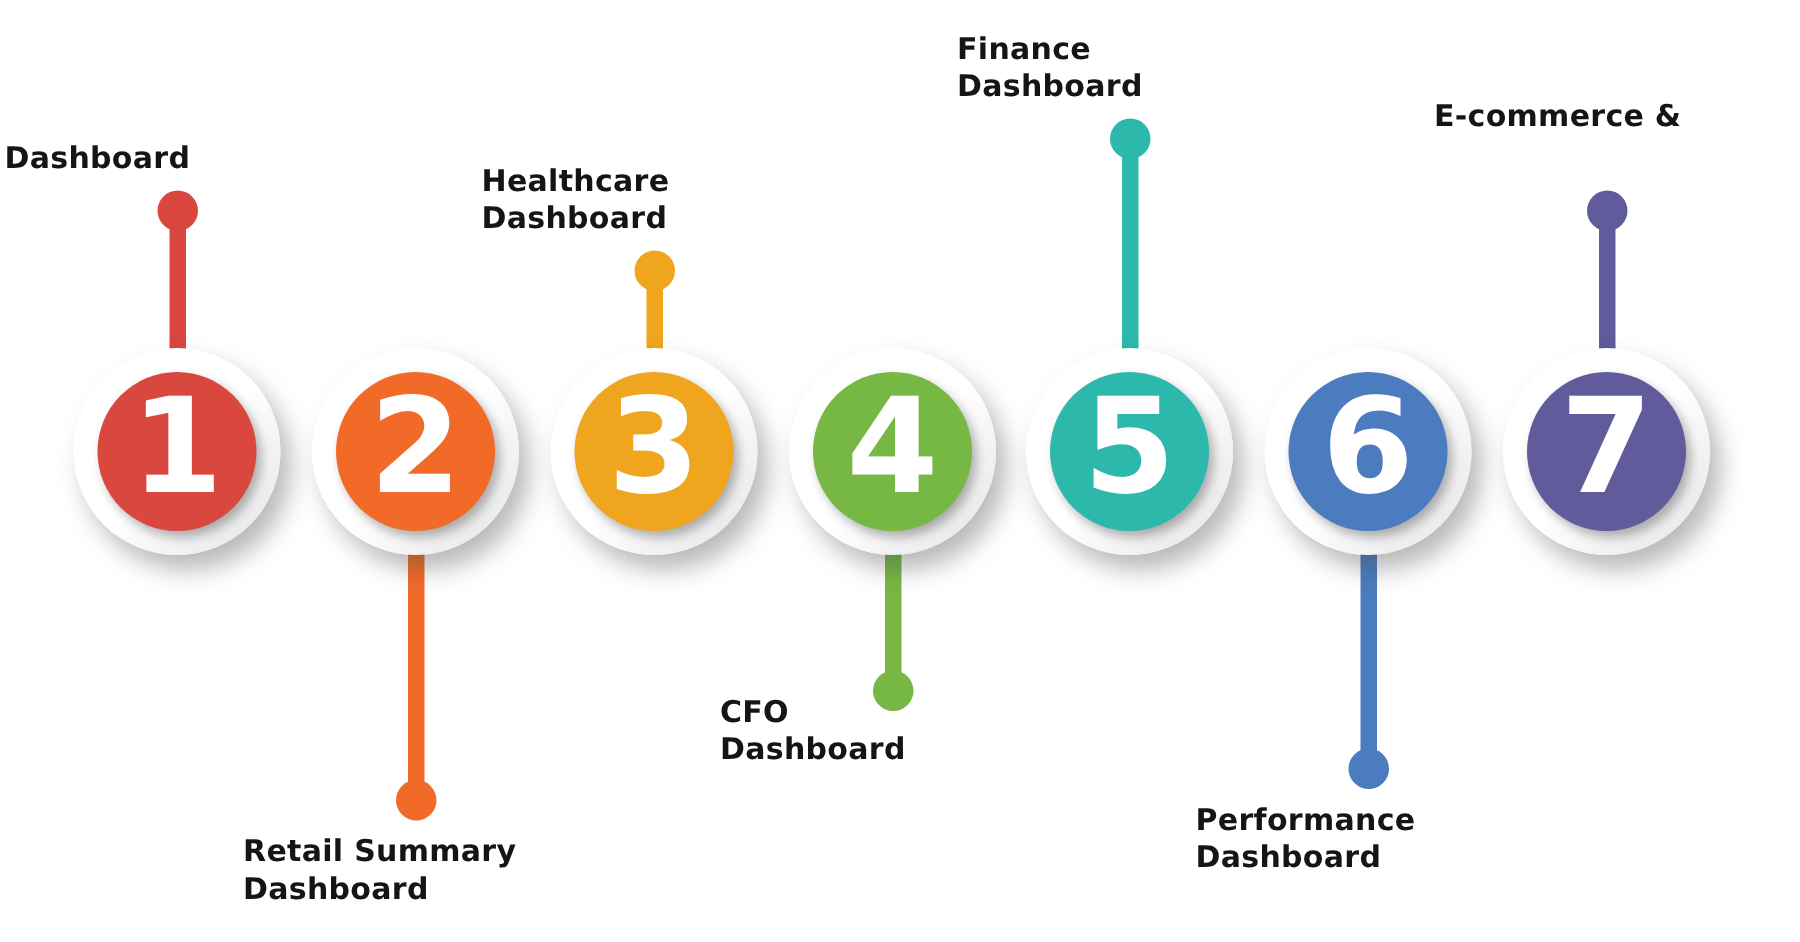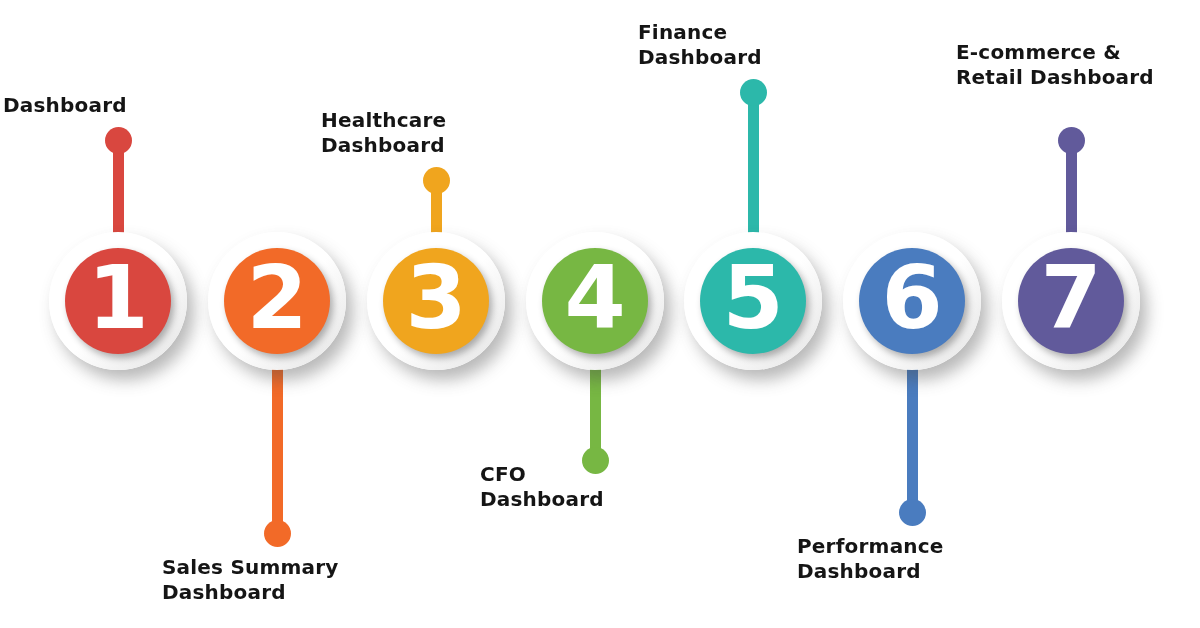--- a/index.html
+++ b/index.html
@@ -90,21 +90,21 @@
       </div>
   </div><div class="item" style="--color: #F26A28;">
     <div class="stem" style="left: 271.5px; top: 364px; height: 169px;"></div>
     <div class="dot" style="left: 263.5px; top: 519.5px;"></div>
     <div class="outer" style="left: 208px; top: 232px;">
       <div class="inner">
         <span class="num">2</span>
       </div>
     </div>
     <div class="label" style="left: 162px; top: 555px;">
-        <div>Sales Summary</div>
+        <div>Retail Summary</div>
         <div>Dashboard</div>
       </div>
   </div><div class="item" style="--color: #F0A51E;">
     <div class="stem" style="left: 430.5px; top: 180px; height: 58px;"></div>
     <div class="dot" style="left: 422.5px; top: 166.5px;"></div>
     <div class="outer" style="left: 367px; top: 232px;">
       <div class="inner">
         <span class="num">3</span>
       </div>
     </div>
@@ -151,15 +151,14 @@
   </div><div class="item" style="--color: #615A9B;">
     <div class="stem" style="left: 1065.5px; top: 140px; height: 98px;"></div>
     <div class="dot" style="left: 1057.5px; top: 126.5px;"></div>
     <div class="outer" style="left: 1002px; top: 232px;">
       <div class="inner">
         <span class="num">7</span>
       </div>
     </div>
     <div class="label" style="left: 956px; bottom: 538px;">
         <div>E-commerce &amp;</div>
-        <div>Retail Dashboard</div>
       </div>
   </div></div>
 
 </body></html>

